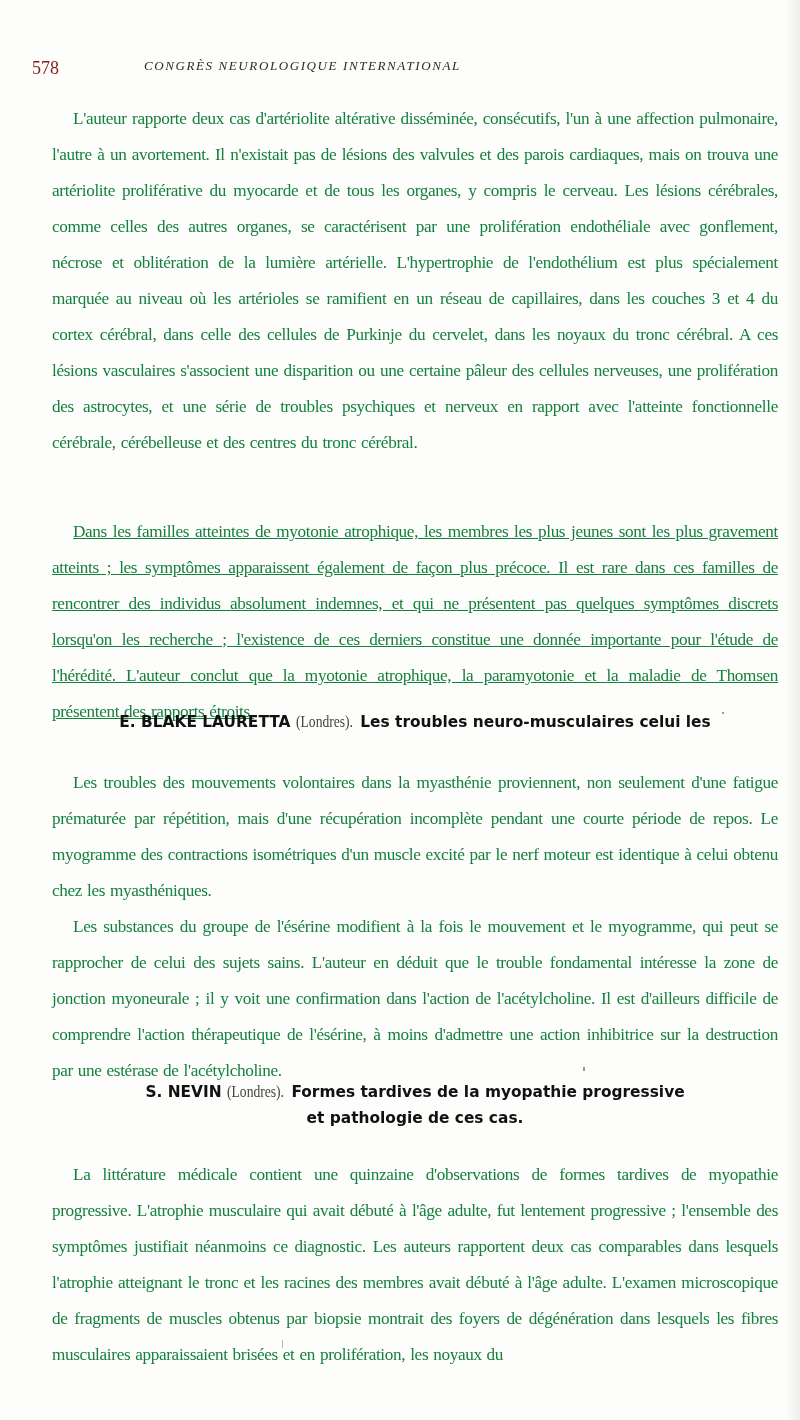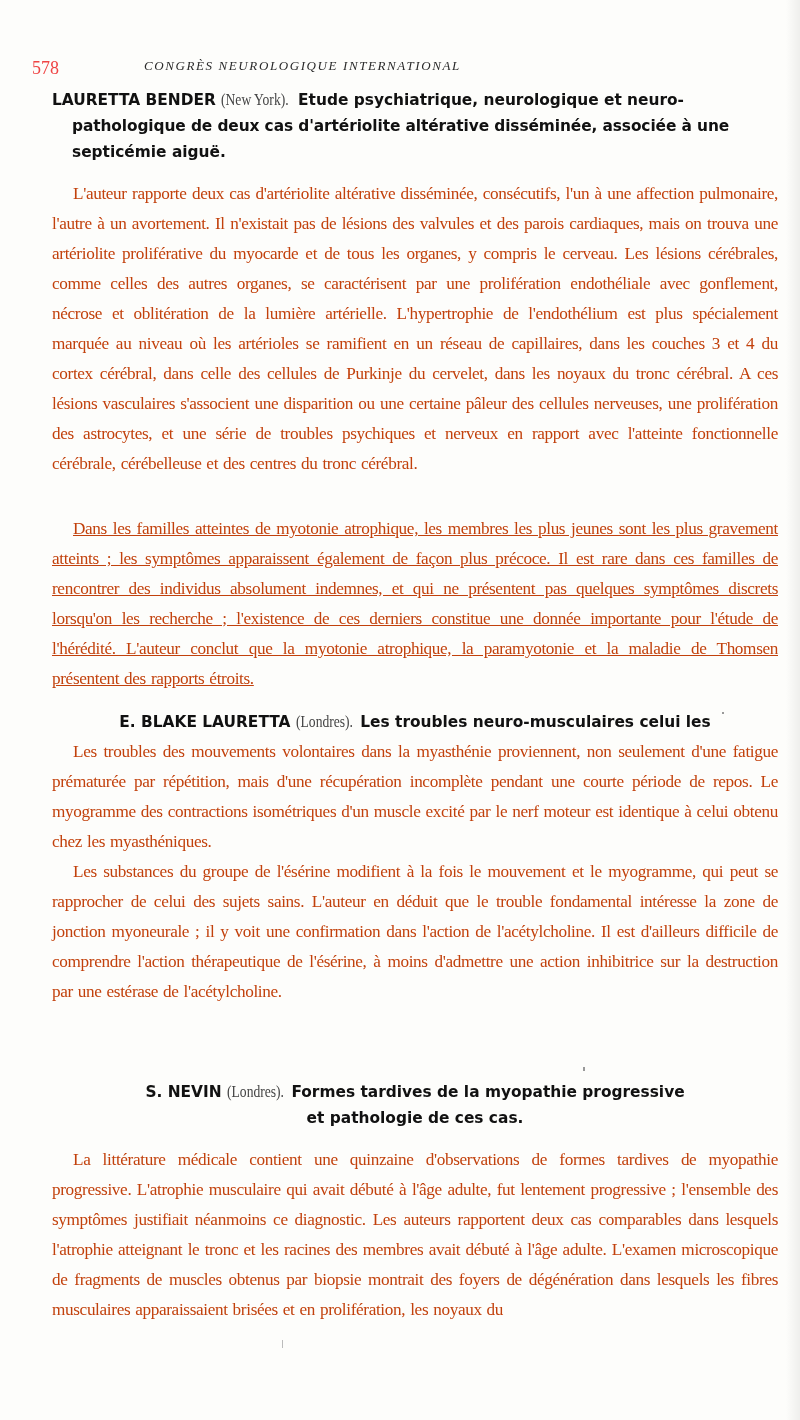--- a/index.html
+++ b/index.html
@@ -13,98 +13,91 @@
   .page { position: absolute; left: 0; top: 0; width: 800px; height: 1420px; }
   .right-shadow {
     position: absolute; right: 0; top: 0; width: 14px; height: 1420px;
     background: linear-gradient(to right, rgba(0,0,0,0), rgba(0,0,0,0.06));
   }
   .running-head {
     position: absolute; top: 58px; left: 32px; width: 748px; height: 26px;
   }
   .page-number {
     position: absolute; left: 0; top: 0;
-    font-size: 18px; font-family: "Liberation Serif", serif; color: #ef4444;
+    font-size: 18px; font-family: "Liberation Serif", serif; color: #7f1d1d;
   }
   .running-title {
     position: absolute; left: 112px; top: 0;
     font-style: italic; font-size: 13px; letter-spacing: 1.6px; color: #2a2a2a;
   }
   .article { position: absolute; left: 52px; width: 726px; }
   .title {
     font-family: "DejaVu Sans", "Liberation Sans", sans-serif;
     font-weight: bold; font-size: 15.4px; line-height: 26px; color: #111;
   }
   .title.left { text-indent: -0px; }
   .title.left .cont { padding-left: 20px; display: block; }
   .title.center { text-align: center; }
   .author { font-weight: bold; }
   .place {
     font-family: "Liberation Serif", serif; font-weight: normal; font-size: 16px;
     color: #444; transform: scaleX(0.85); display: inline-block; transform-origin: left;
     margin-right: -8px;
   }
   .body {
-    font-family: "Liberation Serif", serif; font-size: 17.2px; line-height: 30px;
-    text-align: justify; color: #c2410c;
+    font-family: "Liberation Serif", serif; font-size: 17.2px; line-height: 36px;
+    text-align: justify; color: #15803d;
     letter-spacing: -0.35px; word-spacing: 1px;
   }
   .body p { margin: 0; text-indent: 21px; }
   .speck { position: absolute; background: #999; }
 </style>
 </head>
 <body>
 
 <div class="page">
   <div class="right-shadow"></div>
 
   <div class="running-head">
     <span class="page-number">578</span>
     <span class="running-title">CONGRÈS NEUROLOGIQUE INTERNATIONAL</span>
   </div>
 
   <div class="article" style="top:87px;">
-    <div class="title left">
-      <span class="author">LAURETTA BENDER</span>
-      <span class="place">(New York).</span>
-      <span>Etude psychiatrique, neurologique et neuro-</span>
-      <span class="cont" style="letter-spacing:-0.1px;">pathologique de deux cas d'artériolite altérative disséminée, associée à une</span>
-      <span class="cont">septicémie aiguë.</span>
-    </div>
     <div class="body" style="margin-top:14px;">
       <p>L'auteur rapporte deux cas d'artériolite altérative disséminée, consécutifs, l'un à une affection pulmonaire, l'autre à un avortement. Il n'existait pas de lésions des valvules et des parois cardiaques, mais on trouva une artériolite proliférative du myocarde et de tous les organes, y compris le cerveau. Les lésions cérébrales, comme celles des autres organes, se caractérisent par une prolifération endothéliale avec gonflement, nécrose et oblitération de la lumière artérielle. L'hypertrophie de l'endothélium est plus spécialement marquée au niveau où les artérioles se ramifient en un réseau de capillaires, dans les couches 3 et 4 du cortex cérébral, dans celle des cellules de Purkinje du cervelet, dans les noyaux du tronc cérébral. A ces lésions vasculaires s'associent une disparition ou une certaine pâleur des cellules nerveuses, une prolifération des astrocytes, et une série de troubles psychiques et nerveux en rapport avec l'atteinte fonctionnelle cérébrale, cérébelleuse et des centres du tronc cérébral.</p>
     </div>
   </div>
 
   <div class="article" style="top:500px;">
     <div class="body" style="margin-top:14px;text-decoration:underline;">
       <p>Dans les familles atteintes de myotonie atrophique, les membres les plus jeunes sont les plus gravement atteints ; les symptômes apparaissent également de façon plus précoce. Il est rare dans ces familles de rencontrer des individus absolument indemnes, et qui ne présentent pas quelques symptômes discrets lorsqu'on les recherche ; l'existence de ces derniers constitue une donnée importante pour l'étude de l'hérédité. L'auteur conclut que la myotonie atrophique, la paramyotonie et la maladie de Thomsen présentent des rapports étroits.</p>
     </div>
   </div>
 
   <div class="article" style="top:709px;">
     <div class="title center">
       <span class="author">E. BLAKE LAURETTA</span>
       <span class="place">(Londres).</span>
       <span>Les troubles neuro-musculaires celui les</span><br>
     </div>
-    <div class="body" style="margin-top:2px;">
+    <div class="body" style="margin-top:30px;">
       <p>Les troubles des mouvements volontaires dans la myasthénie proviennent, non seulement d'une fatigue prématurée par répétition, mais d'une récupération incomplète pendant une courte période de repos. Le myogramme des contractions isométriques d'un muscle excité par le nerf moteur est identique à celui obtenu chez les myasthéniques.</p>
       <p>Les substances du groupe de l'ésérine modifient à la fois le mouvement et le myogramme, qui peut se rapprocher de celui des sujets sains. L'auteur en déduit que le trouble fondamental intéresse la zone de jonction myoneurale ; il y voit une confirmation dans l'action de l'acétylcholine. Il est d'ailleurs difficile de comprendre l'action thérapeutique de l'ésérine, à moins d'admettre une action inhibitrice sur la destruction par une estérase de l'acétylcholine.</p>
     </div>
   </div>
 
   <div class="article" style="top:1079px;">
     <div class="title center">
       <span class="author">S. NEVIN</span>
       <span class="place">(Londres).</span>
       <span>Formes tardives de la myopathie progressive</span><br>
       <span>et pathologie de ces cas.</span>
     </div>
-    <div class="body" style="margin-top:14px;">
+    <div class="body" style="margin-top:26px;">
       <p>La littérature médicale contient une quinzaine d'observations de formes tardives de myopathie progressive. L'atrophie musculaire qui avait débuté à l'âge adulte, fut lentement progressive ; l'ensemble des symptômes justifiait néanmoins ce diagnostic. Les auteurs rapportent deux cas comparables dans lesquels l'atrophie atteignant le tronc et les racines des membres avait débuté à l'âge adulte. L'examen microscopique de fragments de muscles obtenus par biopsie montrait des foyers de dégénération dans lesquels les fibres musculaires apparaissaient brisées et en prolifération, les noyaux du</p>
     </div>
   </div>
 
   <div class="speck" style="left:722px;top:712px;width:2px;height:2px;"></div>
   <div class="speck" style="left:583px;top:1067px;width:2px;height:4px;"></div>
   <div class="speck" style="left:282px;top:1340px;width:1px;height:8px;background:#bbb;"></div>
 </div>
 
 </body></html>

